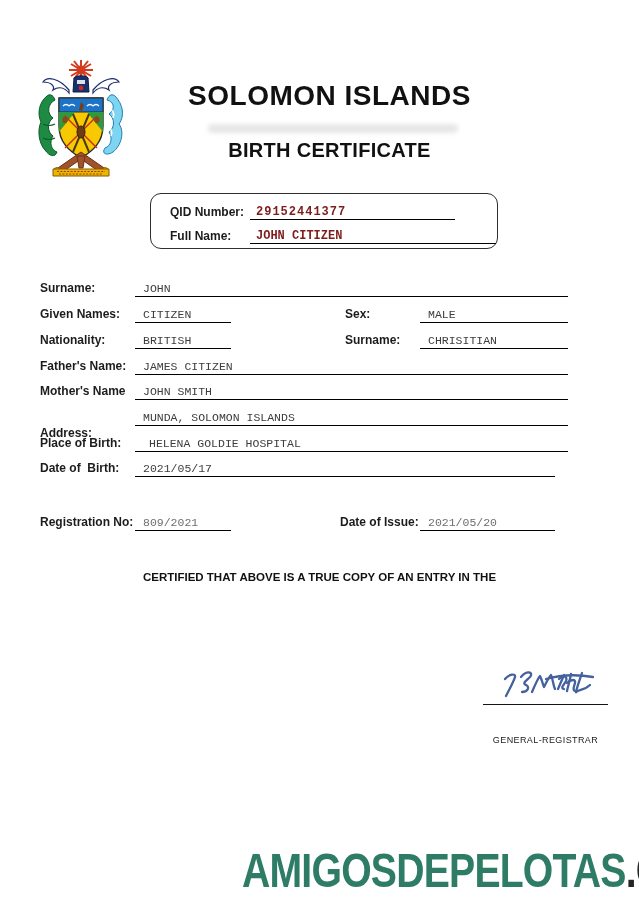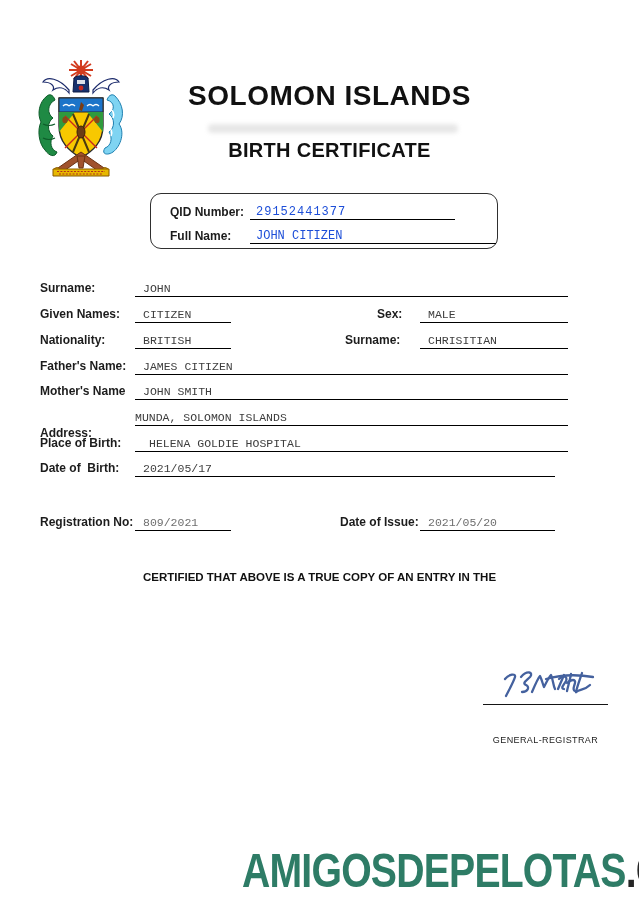--- a/index.html
+++ b/index.html
@@ -19,21 +19,21 @@
   .faded-band{
     left:208px;top:124px;width:250px;height:9px;
     background:rgba(120,120,120,.18);filter:blur(2px);border-radius:4px;
   }
   .qid-box{
     left:150px;top:193px;width:346px;height:54px;
     border:1.6px solid #2f2f2f;border-radius:11px;
   }
   .lbl{font-size:12px;font-weight:bold;color:#1c1c1c;white-space:pre;}
   .val{font-family:"Liberation Mono","DejaVu Sans Mono",monospace;font-size:11.5px;color:#3d3d3d;white-space:pre;}
-  .val-b{font-family:"Liberation Mono","DejaVu Sans Mono",monospace;font-size:12px;font-weight:normal;color:#1d4ed8;white-space:pre;}
+  .val-b{font-family:"Liberation Mono","DejaVu Sans Mono",monospace;font-size:12px;font-weight:bold;color:#7f1d1d;white-space:pre;}
   .val-g{font-family:"Liberation Mono","DejaVu Sans Mono",monospace;font-size:11.5px;color:#6e6e6e;white-space:pre;}
   .uline{border-bottom:1.4px solid #000;height:0;}
   .uline-thin{border-bottom:1.2px solid #000;height:0;}
   .cert{
     left:0;right:0;text-align:center;font-size:11.5px;font-weight:bold;color:#111;white-space:pre;
   }
   .sig-line{left:483px;top:704px;width:125px;border-bottom:1.6px solid #151515;height:0;}
   .sig-title{left:483px;top:710px;width:125px;text-align:center;font-size:9px;color:#222;letter-spacing:.4px;margin-top:25px;}
   .watermark{
     left:242px;top:842px;font-size:49px;font-weight:bold;letter-spacing:-1px;
@@ -118,42 +118,42 @@
   <div class="abs uline-thin" style="left:250px;top:243px;width:246px;"></div>
 
   <span class="abs lbl" style="left:40px;top:281px;">Surname:</span>
   <span class="abs val" style="left:143px;top:282px;">JOHN</span>
   <div class="abs uline" style="left:135px;top:296px;width:433px;"></div>
 
   <span class="abs lbl" style="left:40px;top:307px;">Given Names:</span>
   <span class="abs val" style="left:143px;top:308px;">CITIZEN</span>
   <div class="abs uline" style="left:135px;top:322px;width:96px;"></div>
 
-  <span class="abs lbl" style="left:345px;top:307px;margin-left:32px;">Sex:</span>
+  <span class="abs lbl" style="left:345px;top:307px;">Sex:</span>
   <span class="abs val" style="left:428px;top:308px;">MALE</span>
   <div class="abs uline" style="left:420px;top:322px;width:148px;"></div>
 
   <span class="abs lbl" style="left:40px;top:333px;">Nationality:</span>
   <span class="abs val" style="left:143px;top:334px;">BRITISH</span>
   <div class="abs uline" style="left:135px;top:348px;width:96px;"></div>
 
   <span class="abs lbl" style="left:345px;top:333px;">Surname:</span>
   <span class="abs val" style="left:428px;top:334px;">CHRISITIAN</span>
   <div class="abs uline" style="left:420px;top:348px;width:148px;"></div>
 
   <span class="abs lbl" style="left:40px;top:359px;">Father's Name:</span>
   <span class="abs val" style="left:143px;top:360px;">JAMES CITIZEN</span>
   <div class="abs uline" style="left:135px;top:374px;width:433px;"></div>
 
   <span class="abs lbl" style="left:40px;top:384px;">Mother's Name</span>
   <span class="abs val" style="left:143px;top:385px;">JOHN SMITH</span>
   <div class="abs uline" style="left:135px;top:399px;width:433px;"></div>
 
   <span class="abs lbl" style="left:40px;top:410px;margin-top:16px;">Address:</span>
-  <span class="abs val" style="left:135px;top:411px;">MUNDA, SOLOMON ISLANDS</span>
+  <span class="abs val" style="left:143px;top:411px;">MUNDA, SOLOMON ISLANDS</span>
   <div class="abs uline" style="left:135px;top:425px;width:433px;"></div>
 
   <span class="abs lbl" style="left:40px;top:436px;">Place of Birth:</span>
   <span class="abs val" style="left:149px;top:437px;">HELENA GOLDIE HOSPITAL</span>
   <div class="abs uline" style="left:135px;top:451px;width:433px;"></div>
 
   <span class="abs lbl" style="left:40px;top:461px;">Date of  Birth:</span>
   <span class="abs val" style="left:143px;top:462px;">2021/05/17</span>
   <div class="abs uline" style="left:135px;top:476px;width:420px;"></div>
 

